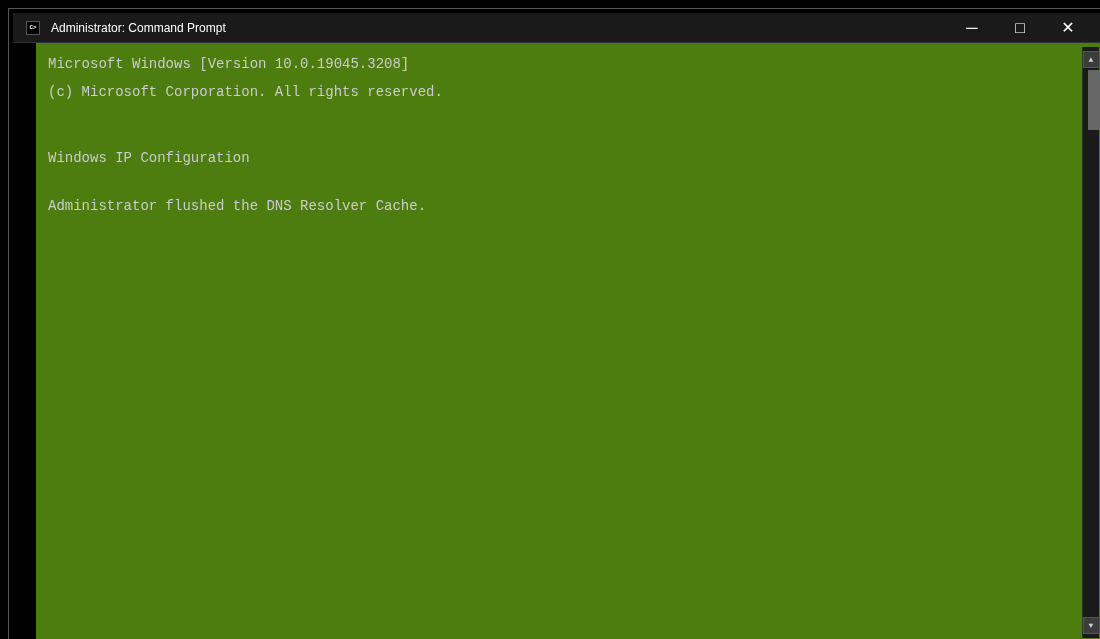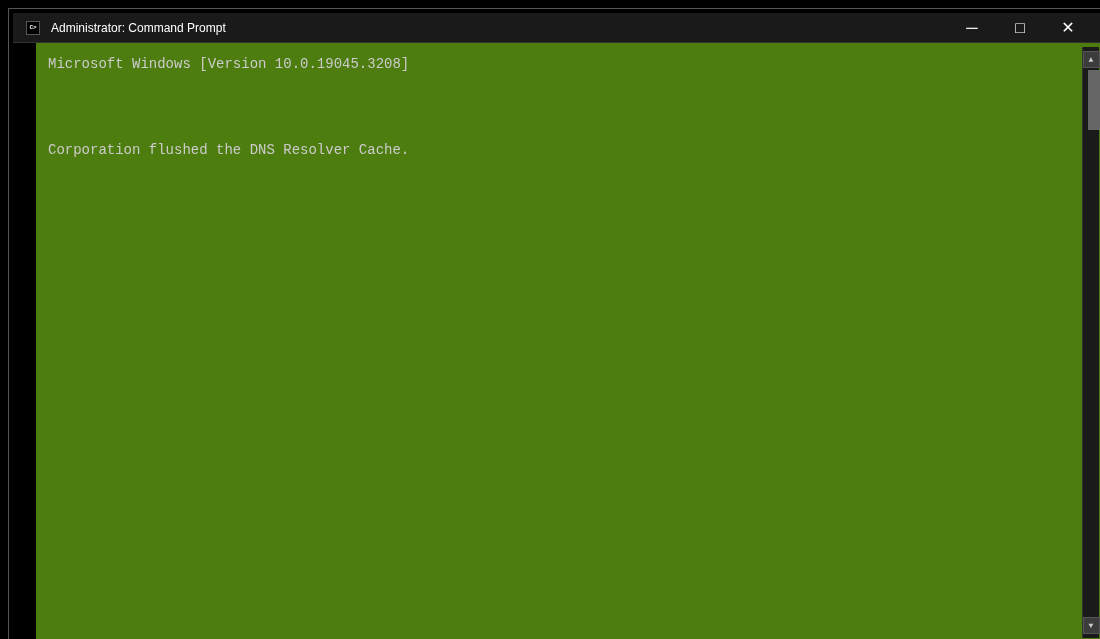--- a/index.html
+++ b/index.html
@@ -185,24 +185,26 @@
       <button class="window-btn minimize">─</button>
       <button class="window-btn restore">□</button>
       <button class="window-btn close">✕</button>
     </div>
   </div>
 
   <div class="console-area">
     <div class="console-content" id="console-output">
 
     <span class="console-line">Microsoft Windows [Version 10.0.19045.3208]</span>
-        <span class="console-line"></span>
-        <span class="console-line"></span>
-        <span class="console-line"></span>
-        <span class="console-line">Corporation flushed the DNS Resolver Cache.</span>
+        <span class="console-line">(c) Microsoft Corporation. All rights reserved.</span>
+        <span class="console-line"></span>
+        <span class="console-line"></span>
+        <span class="console-line">Windows IP Configuration</span>
+        <span class="console-line"></span>
+        <span class="console-line">Administrator flushed the DNS Resolver Cache.</span>
         <span class="console-line"></span>
       </div>
     <div class="scrollbar">
       <div class="scrollbar-btn">▲</div>
       <div class="scrollbar-track">
         <div class="scrollbar-thumb"></div>
       </div>
       <div class="scrollbar-btn">▼</div>
     </div>
   </div>

